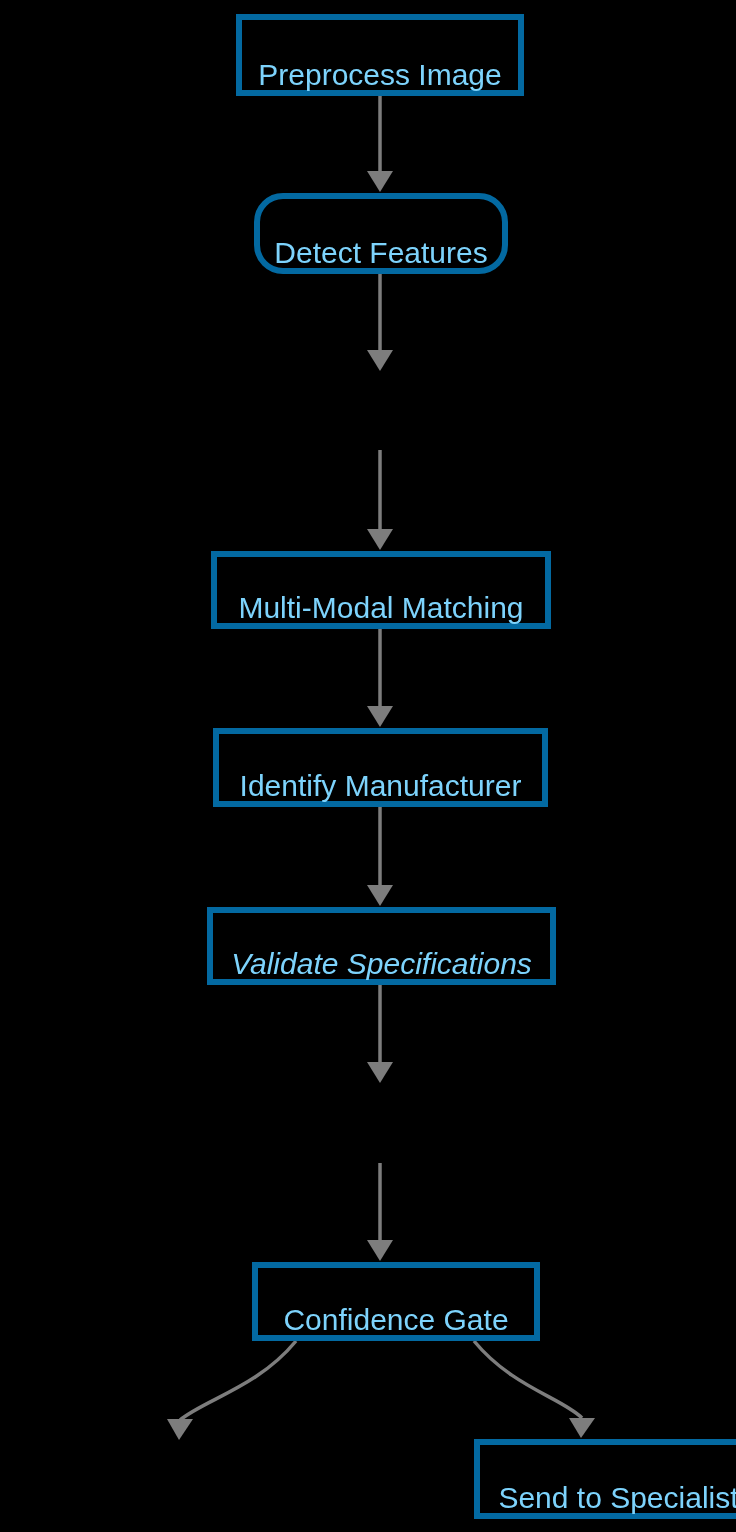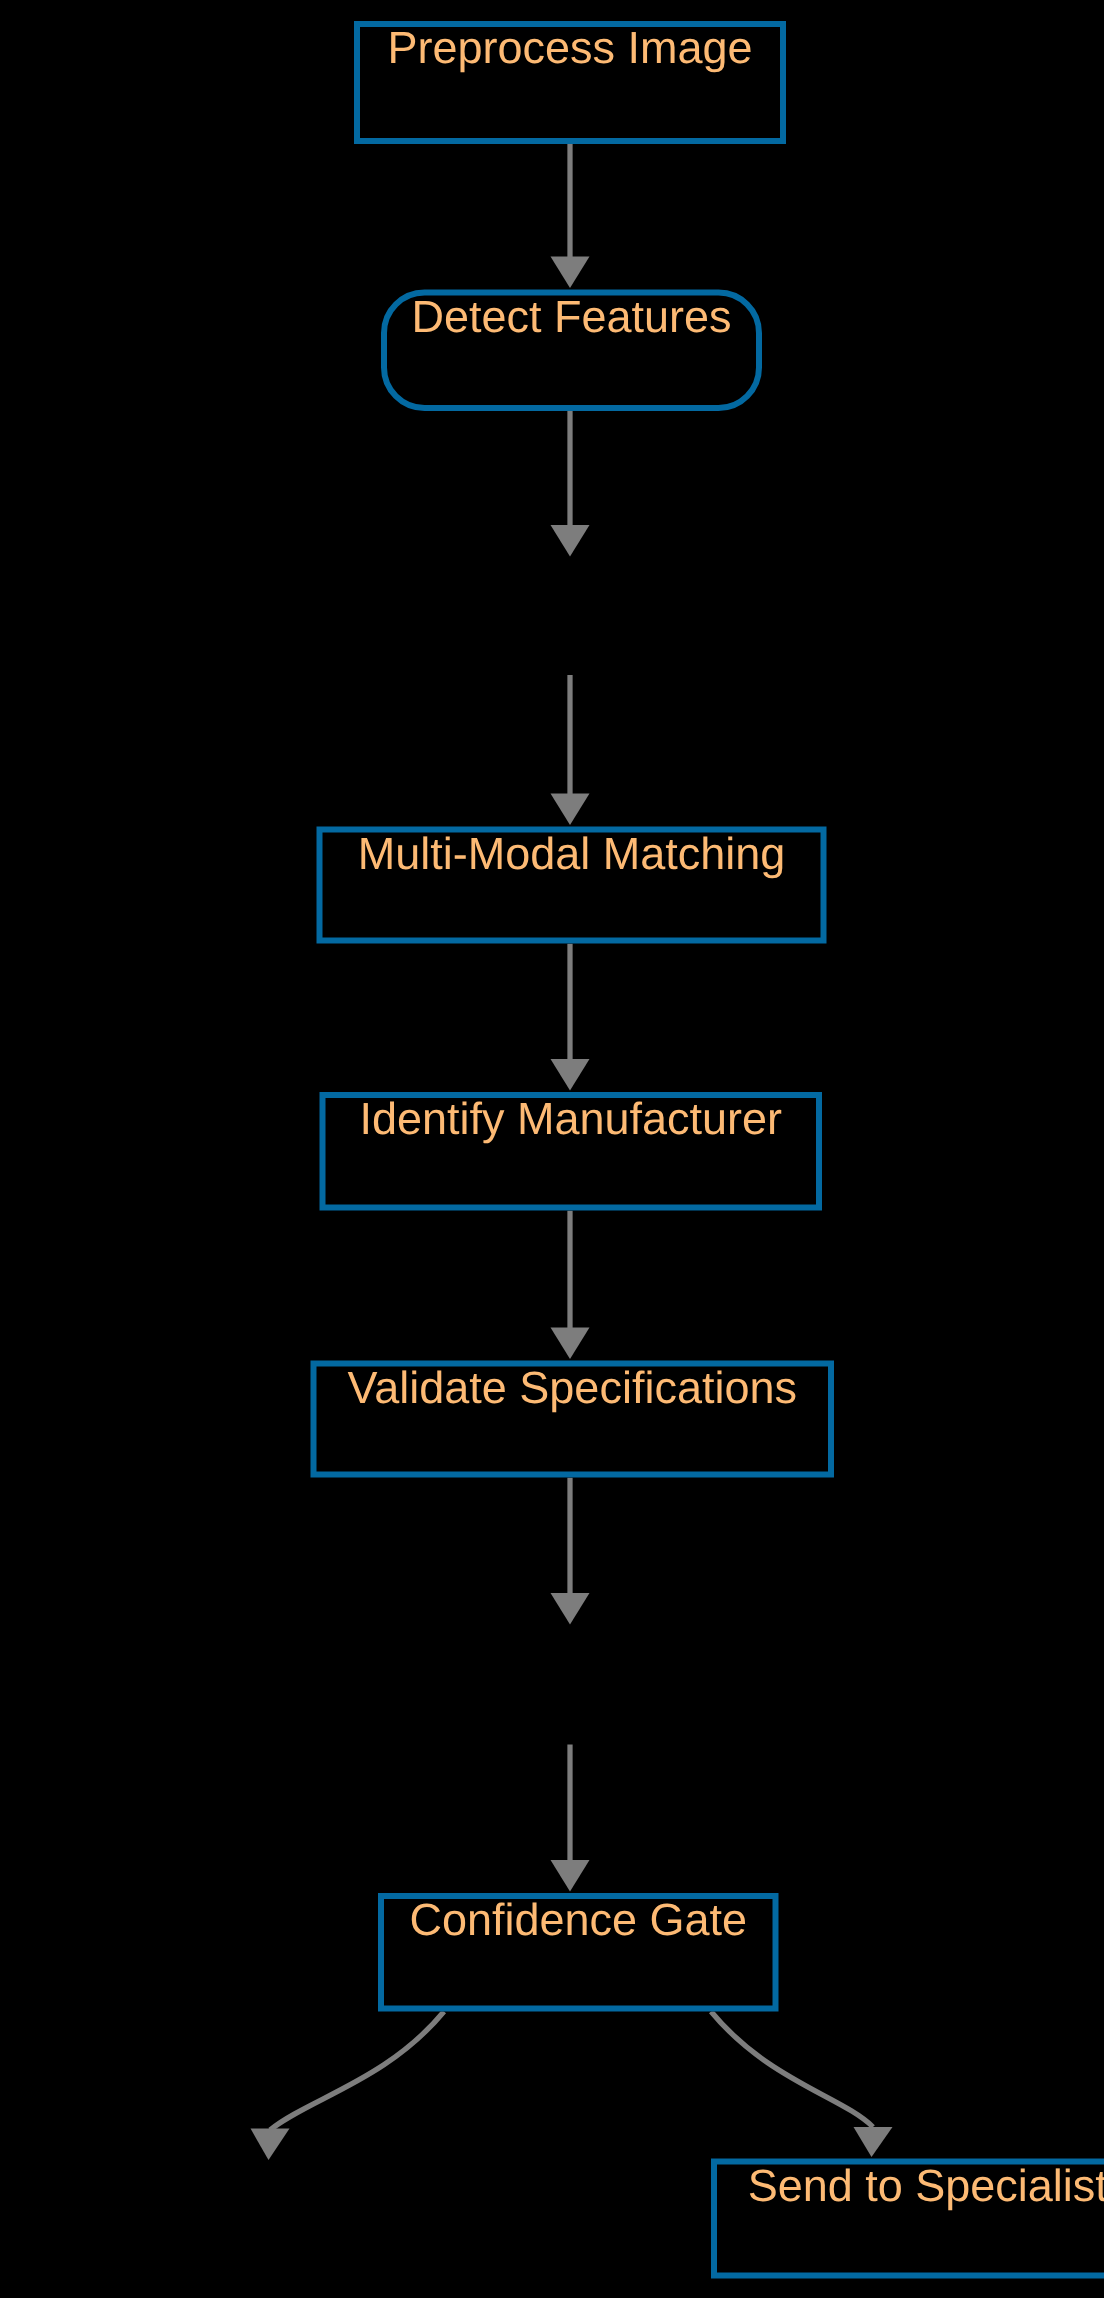--- a/index.html
+++ b/index.html
@@ -28,39 +28,39 @@
     fill: none;
   }
   .arrowhead {
     fill: #7d7d7d;
     stroke: none;
   }
   .node {
     position: absolute;
     box-sizing: border-box;
     background: #000000;
-    border: 4px solid #0369a1;
-    color: #fdba74;
+    border: 6px solid #0369a1;
+    color: #7dd3fc;
     display: flex;
-    align-items: flex-start;
+    align-items: flex-end;
     justify-content: center;
     font-size: 30px;
     line-height: 1;
     white-space: nowrap;
     text-align: center;
   }
   
   #node-preprocess-image        { left: 236px; top: 14px;   width: 288px; height: 82px; }
   #node-detect-features         { left: 254px; top: 193px;  width: 254px; height: 81px; border-radius: 29px; }
   #node-extract-text-ocr        { left: 247px; top: 372px;  width: 266px; height: 78px; }
   #node-multi-modal-matching    { left: 211px; top: 551px;  width: 340px; height: 78px; }
   #node-identify-manufacturer   { left: 213px; top: 728px;  width: 335px; height: 79px; }
-  #node-validate-specifications { left: 207px; top: 907px;  width: 349px; height: 78px; }
+  #node-validate-specifications { left: 207px; top: 907px;  width: 349px; height: 78px; font-style: italic; }
   #node-check-supersession      { left: 222px; top: 1084px; width: 317px; height: 79px; }
-  #node-confidence-gate         { left: 252px; top: 1262px; width: 267px; height: 79px; }
+  #node-confidence-gate         { left: 252px; top: 1262px; width: 288px; height: 79px; }
   #node-auto-update-records     { left: 13px;  top: 1441px; width: 330px; height: 78px; }
   #node-send-to-specialist      { left: 441px; top: 1439px; width: 289px; height: 80px; margin-left: 33px; }
 </style>
 </head>
 <body>
 
 <div id="canvas">
 
   <svg id="edges" viewBox="0 0 736 1532" xmlns="http://www.w3.org/2000/svg">
 

